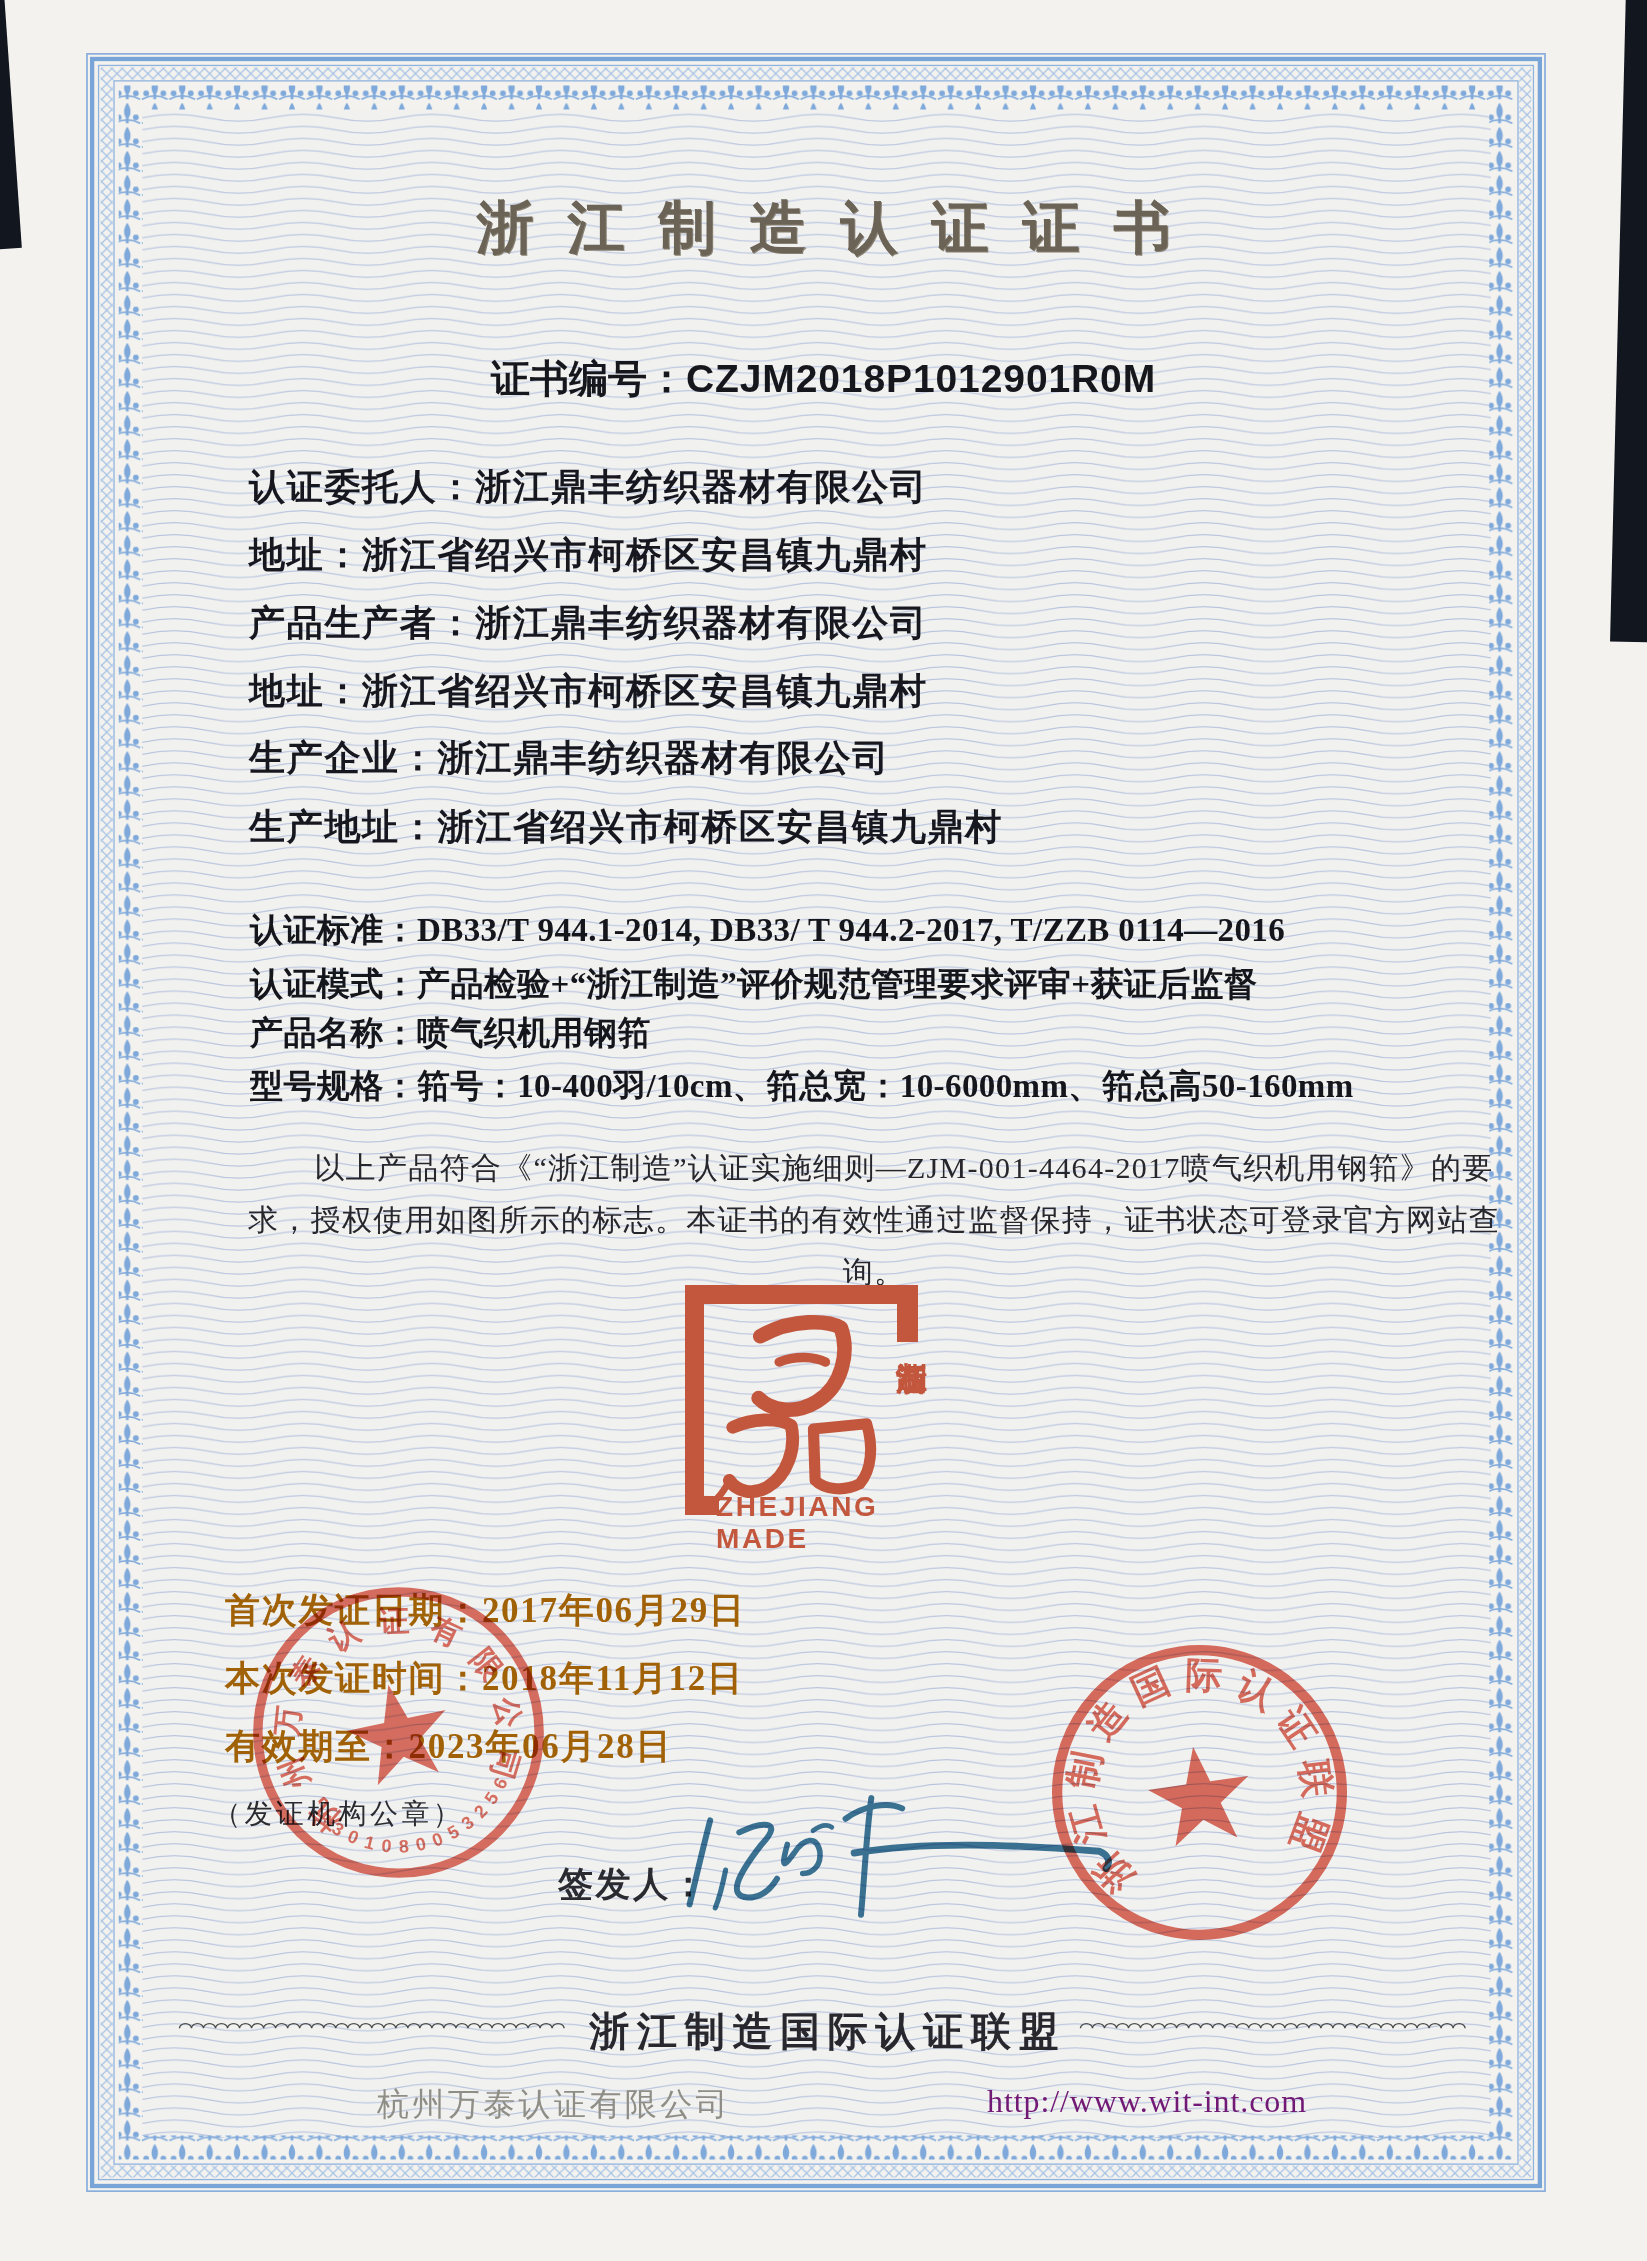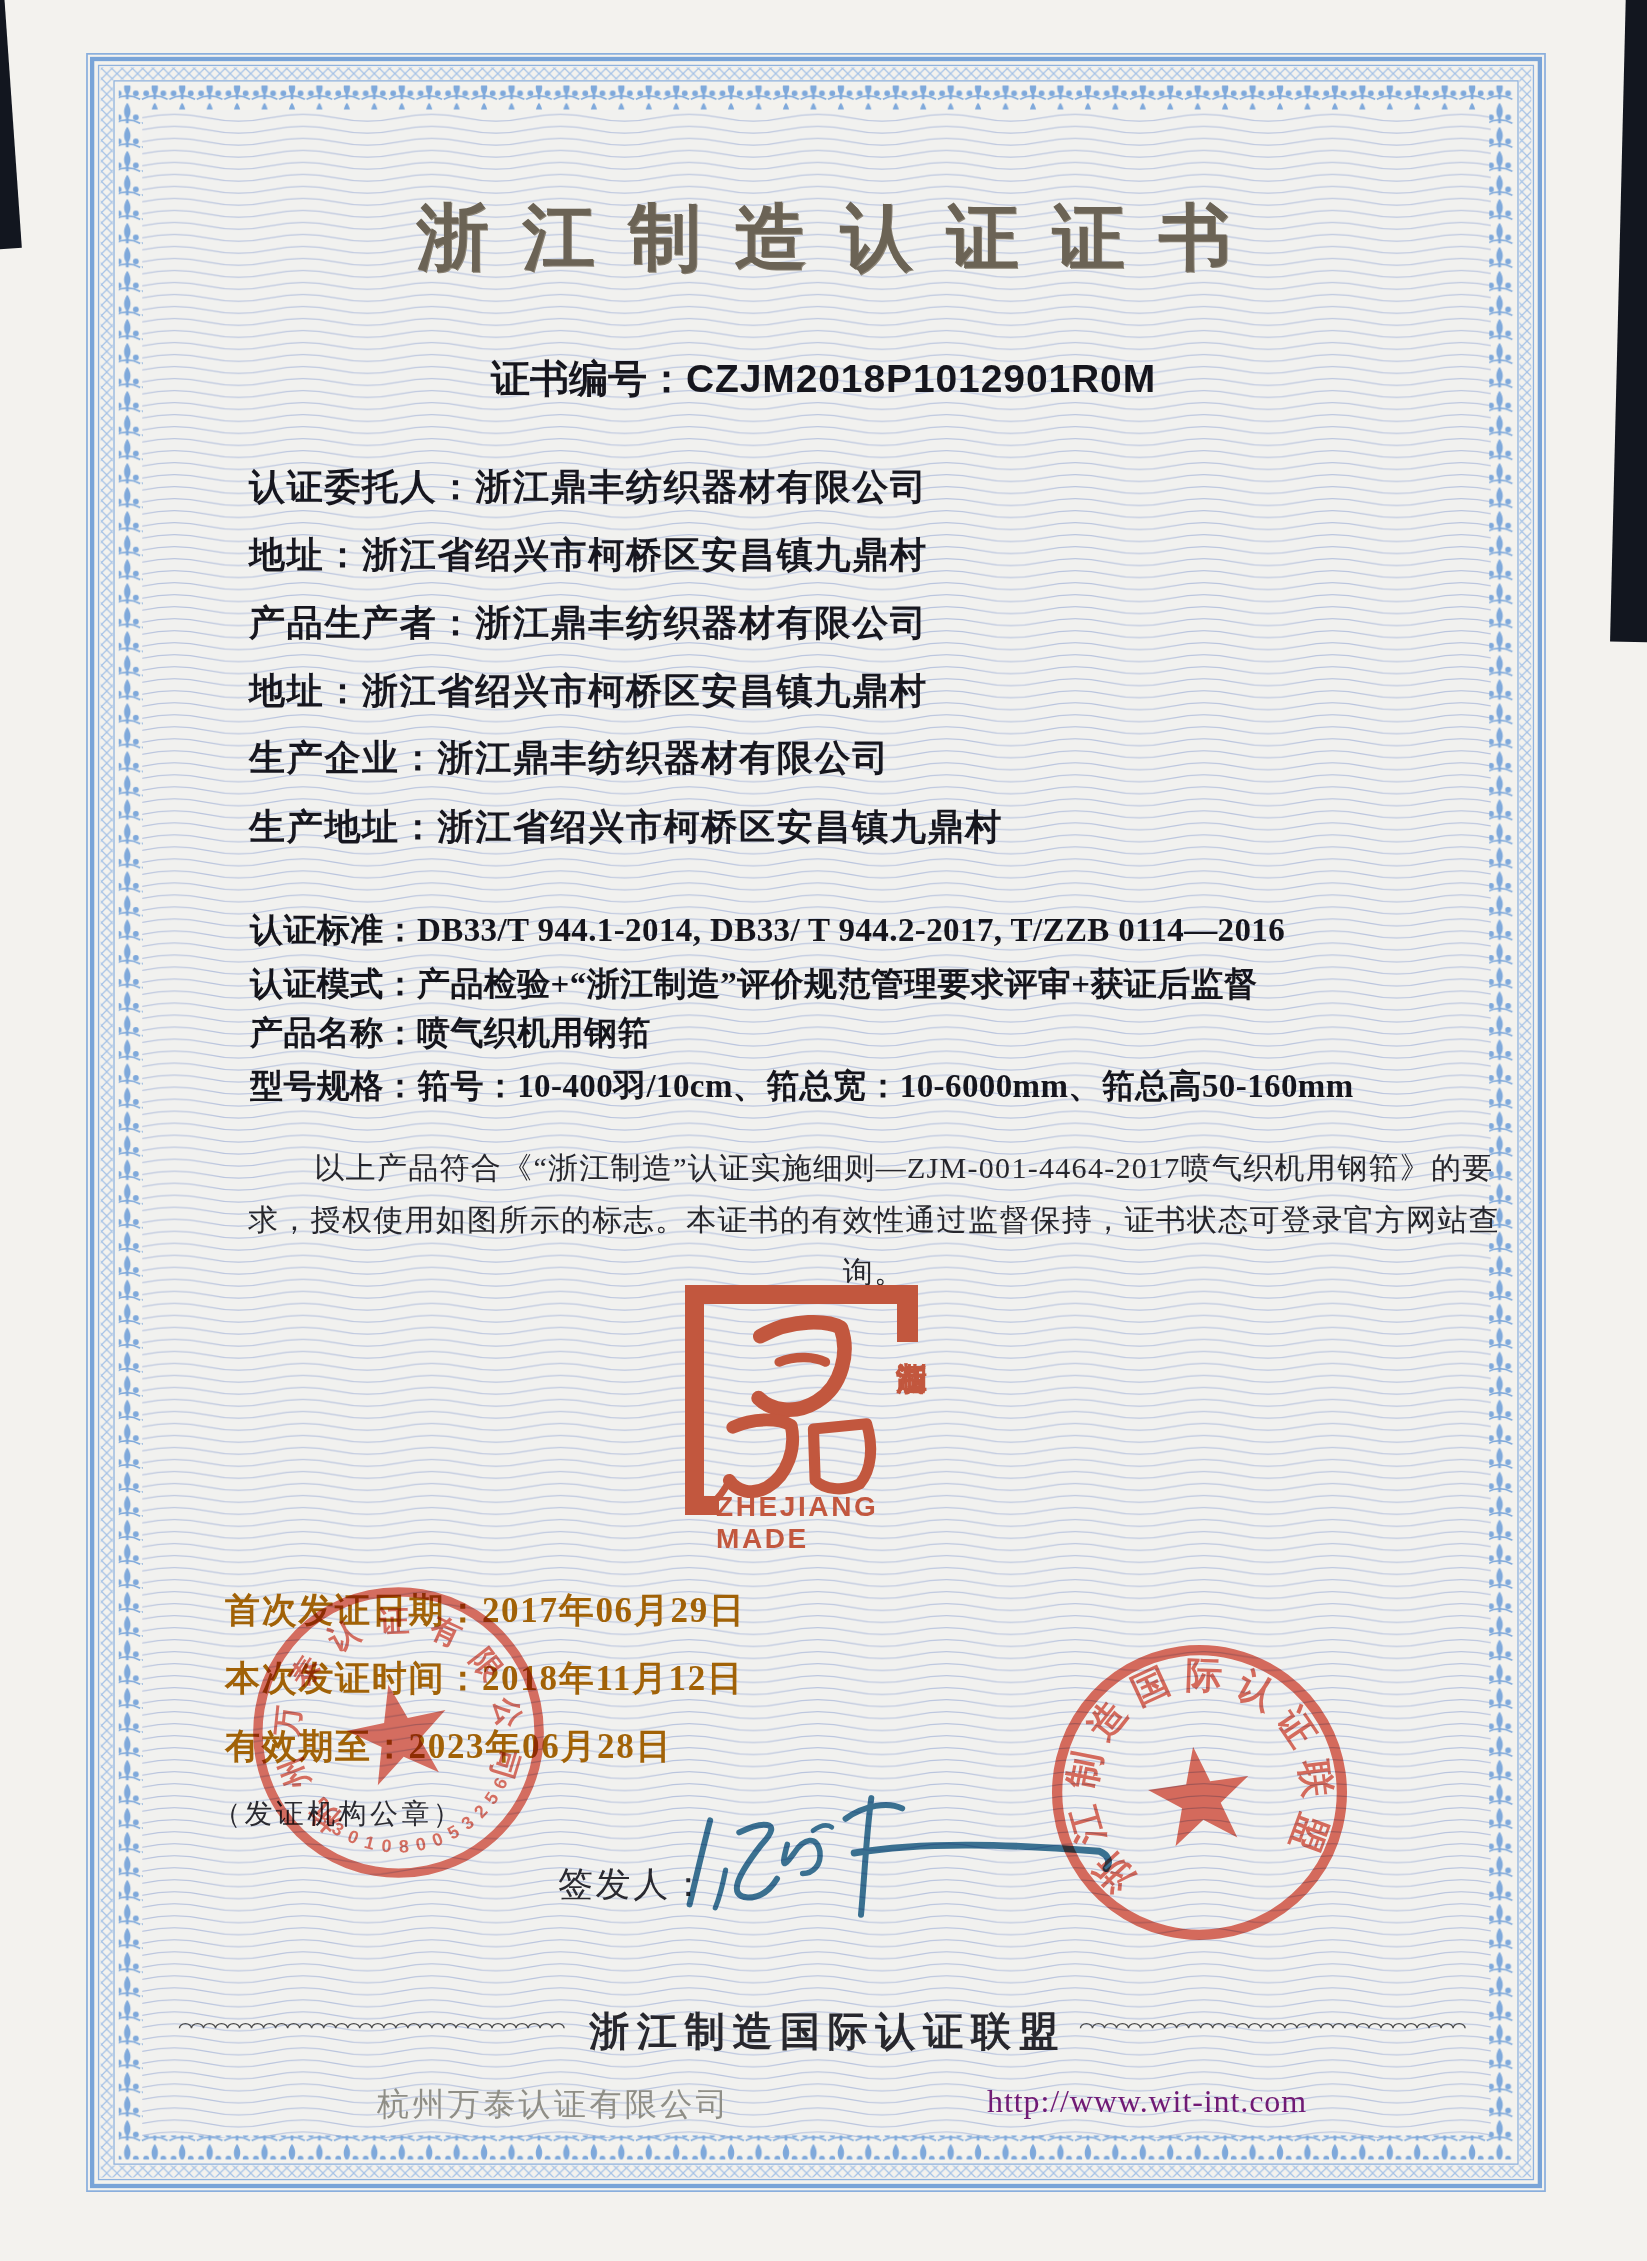--- a/index.html
+++ b/index.html
@@ -4,31 +4,31 @@
 <style>
   html,body{margin:0;padding:0;background:#caccc9;}
   .page{position:relative;width:1647px;height:2261px;margin:0 auto;background:#f3f2ee;overflow:hidden;
         font-family:"Liberation Serif","DejaVu Serif",serif;}
   
   .scan-strip{position:absolute;background:#12161f;}
   .scan-left{left:-13.7px;top:-34px;width:26px;height:283px;transform:rotate(-4deg);}
   .scan-right{left:1618px;top:-10.3px;width:39px;height:652px;transform:rotate(1.4deg);}
   
   .abs{position:absolute;white-space:nowrap;}
-  .title{left:50%;transform:translateX(-50%);top:190px;font-size:72px;font-weight:700;
+  .title{left:50%;transform:translateX(-50%);top:190px;font-size:57px;font-weight:700;
          letter-spacing:34px;margin-left:17px;color:#6b6355;text-shadow:0.9px 0.9px 0 #8a8274;}
   .certno{left:50%;transform:translateX(-50%);top:352px;font-size:39px;font-weight:700;color:#16161d;}
   .certno .code{font-family:"Liberation Sans","DejaVu Sans",sans-serif;font-weight:600;letter-spacing:0.9px;}
   .field{left:249px;font-size:36px;font-weight:700;color:#17171f;letter-spacing:1.7px;}
   .spec{left:250px;font-size:33px;font-weight:700;color:#15151c;letter-spacing:0.4px;}
   .statement{position:absolute;left:247px;top:1142px;width:1254px;font-size:30px;line-height:52px;
              color:#26262c;text-indent:60px;letter-spacing:1.3px;font-weight:500;white-space:normal;text-align:center;}
   .dateline{left:225px;font-size:35px;font-weight:700;color:#a16207;letter-spacing:1.7px;}
   .sealnote{left:213px;top:1795px;font-size:28px;color:#2a2a31;letter-spacing:3.4px;}
-  .issuer{left:558px;top:1861px;font-size:35px;color:#2a2a31;letter-spacing:2.6px;}
+  .issuer{left:558px;top:1861px;font-size:35px;color:#2a2a31;letter-spacing:2.6px;font-weight:bold;}
   .alliance{left:50%;transform:translateX(-50%);top:2004px;font-size:40px;font-weight:700;
             color:#27272d;letter-spacing:7.7px;margin-left:4.3px;}
   .footer-co{left:377px;top:2083px;font-size:32px;color:#8f8e86;letter-spacing:3.4px;}
   .footer-url{left:987px;top:2083px;font-size:32px;color:#701a75;letter-spacing:0.9px;}
   
   .logo{position:absolute;left:685px;top:1285px;width:233px;height:230px;}
   .logo .bar{position:absolute;background:#c2573e;}
   .logo .bar-top{left:0;top:0;width:233px;height:19px;}
   .logo .bar-left{left:0;top:0;width:19px;height:227px;}
   .logo .bar-rightstub{right:0;top:0;width:20.6px;height:57px;}

